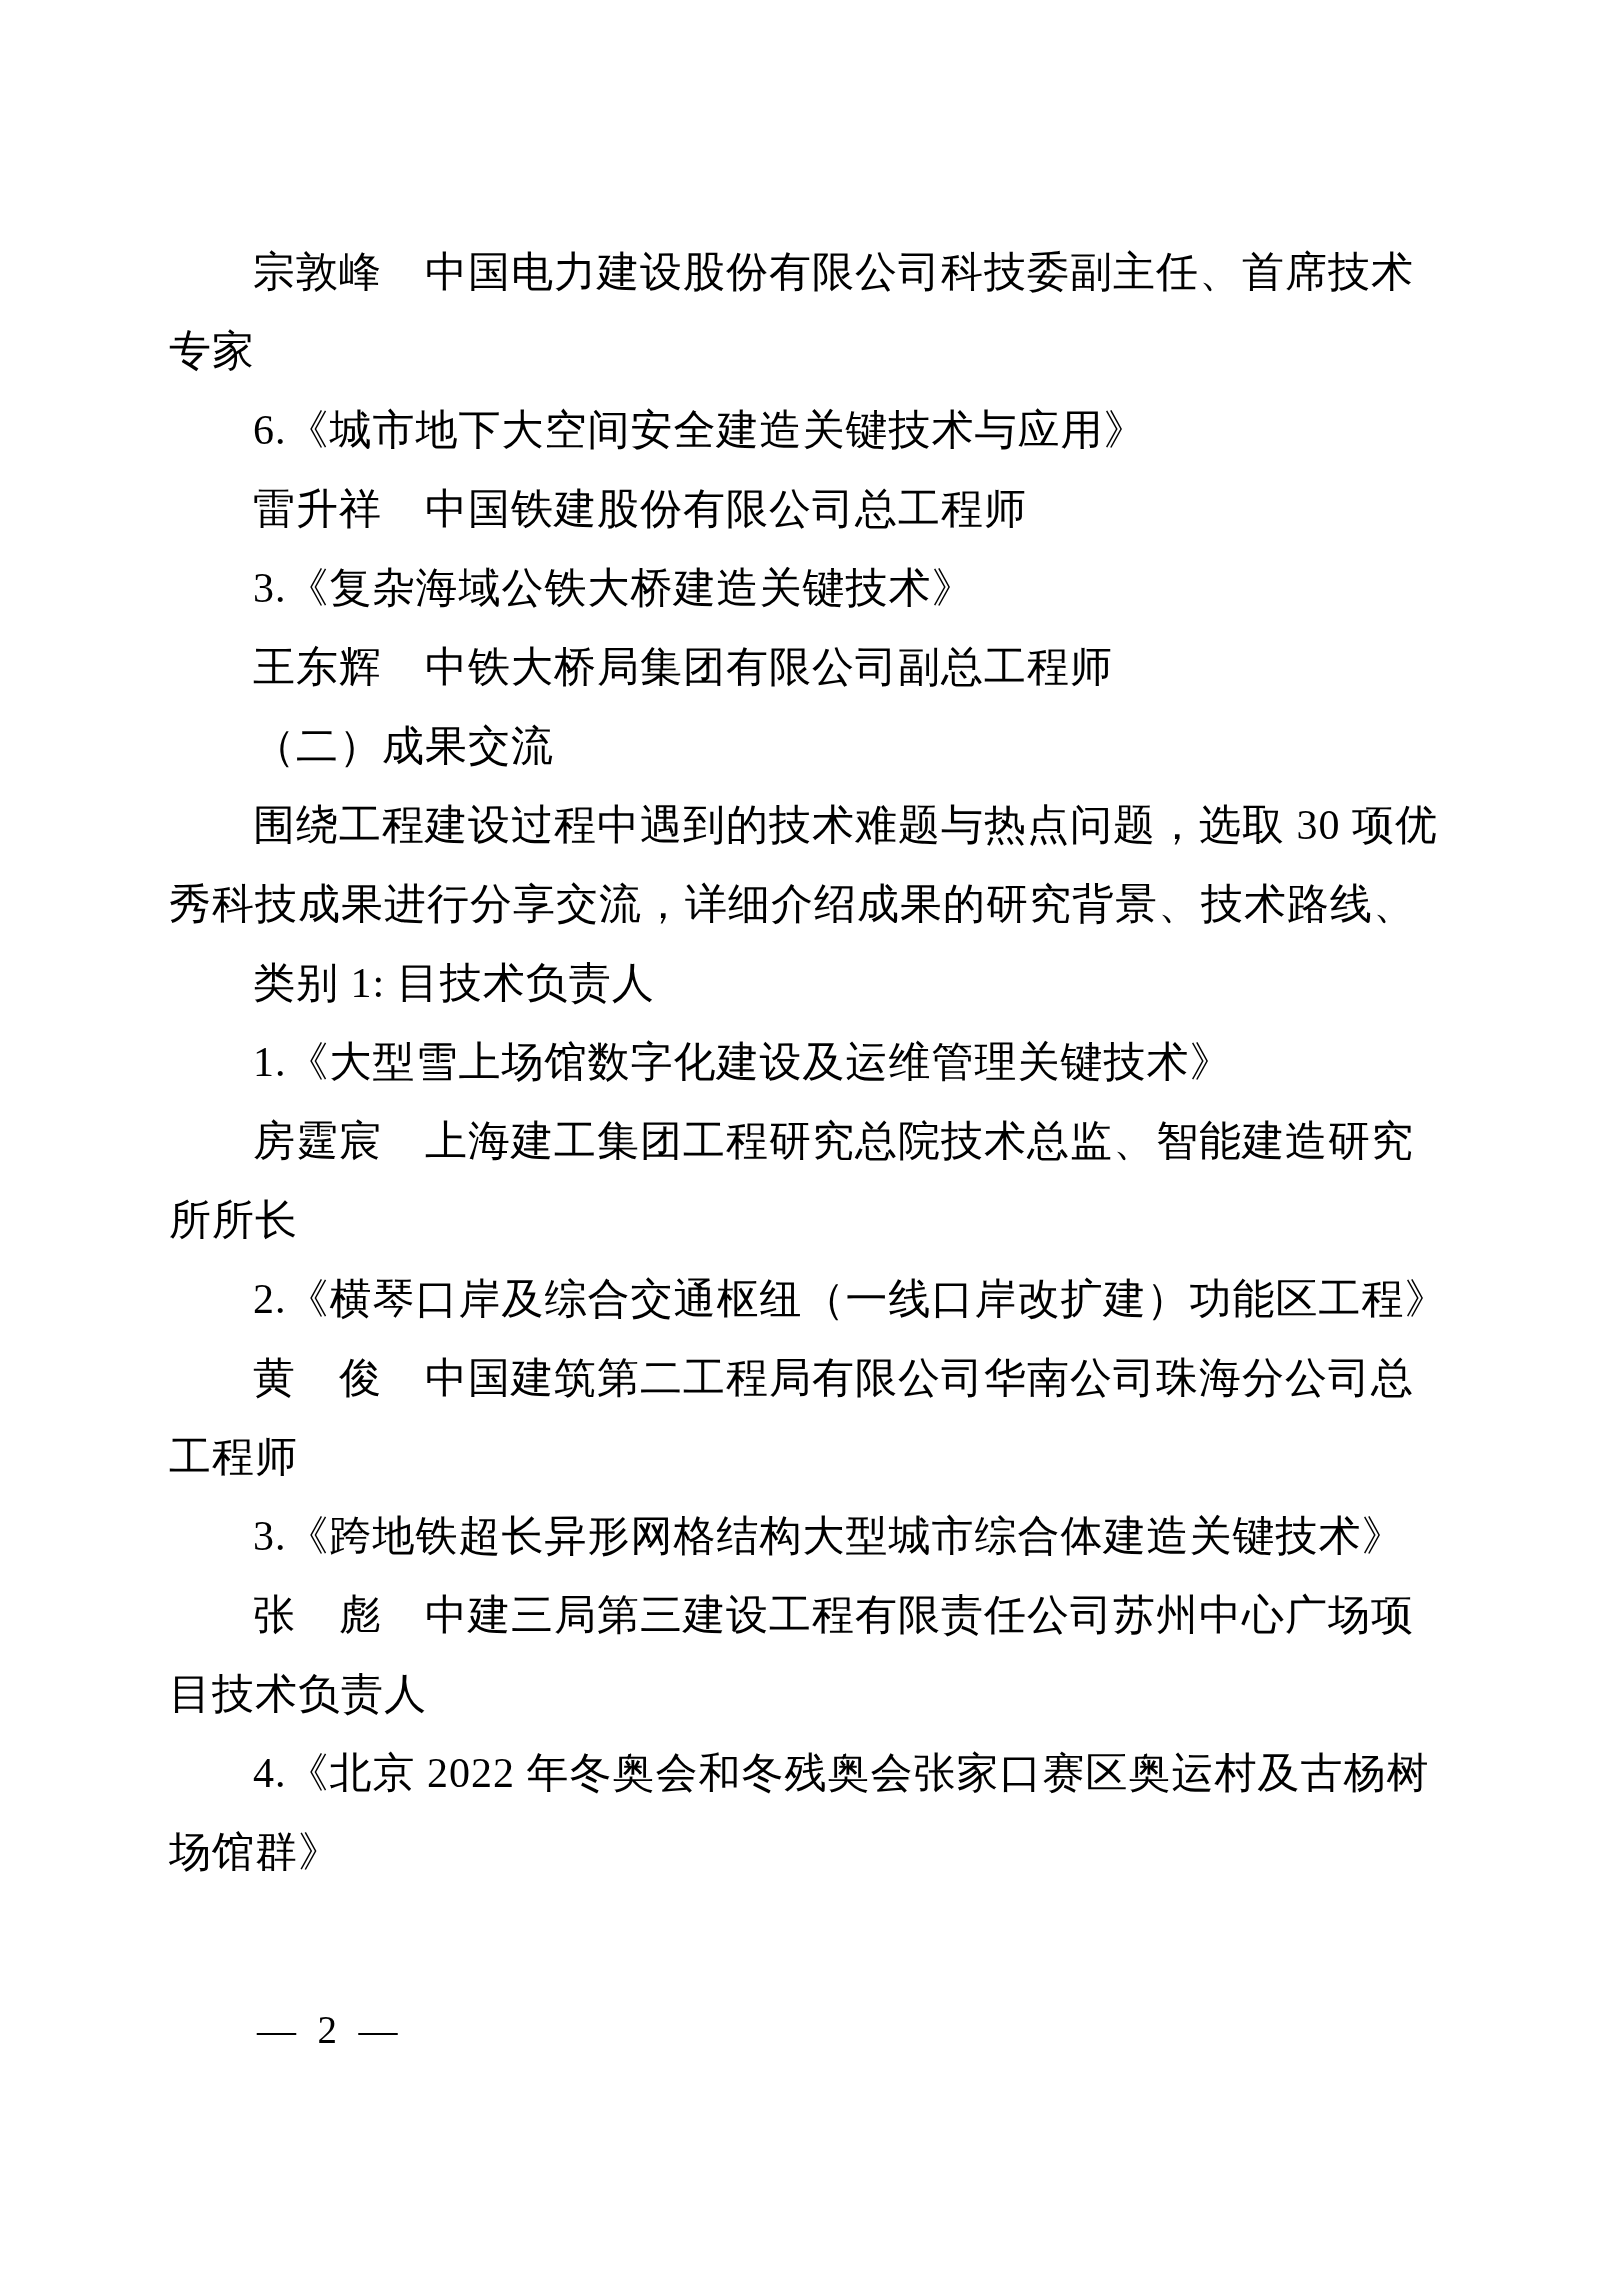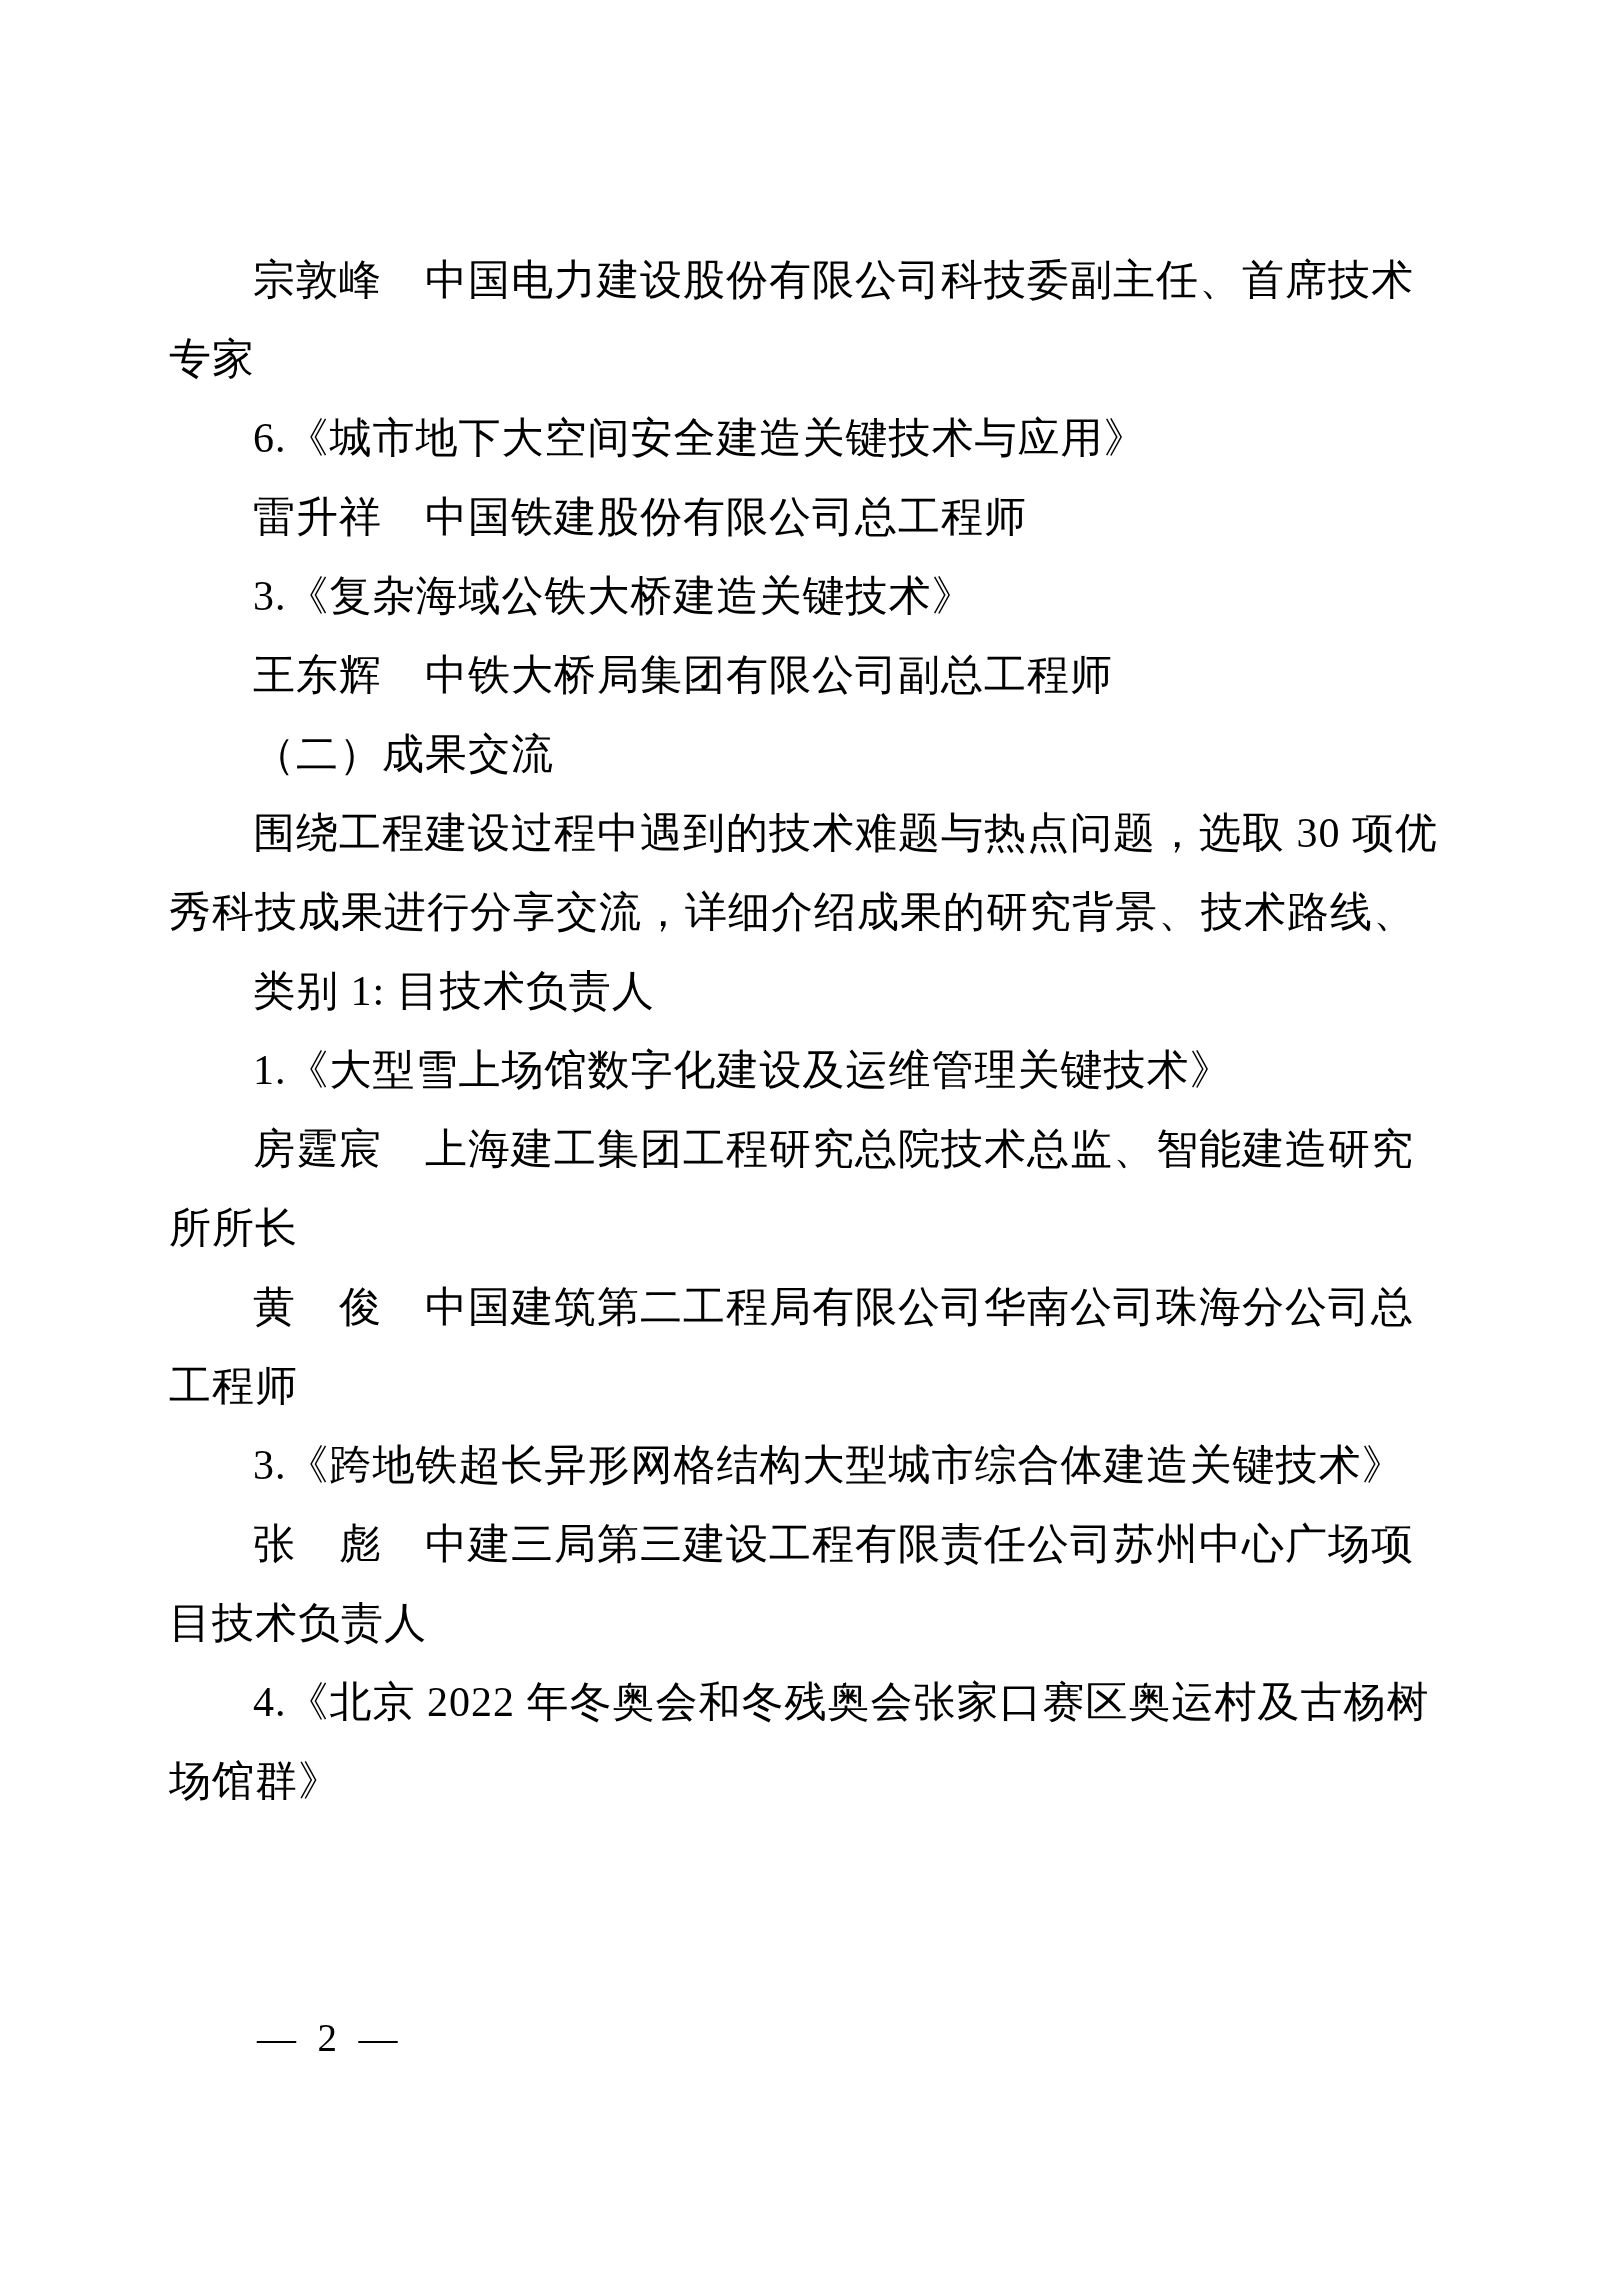--- a/index.html
+++ b/index.html
@@ -10,21 +10,21 @@
   body {
     width: 1621px;
     height: 2293px;
     position: relative;
     font-family: "Liberation Serif", "DejaVu Serif", serif;
     color: #000000;
     overflow: hidden;
   }
   .page {
     position: absolute;
-    left: 0; top: 8px;
+    left: 0; top: 0;
     width: 1621px;
     height: 2126px;
     background: #ffffff;
   }
   .content {
     position: absolute;
     left: 169px;
     top: 233px;
     width: 1245px;
   }
@@ -63,20 +63,21 @@
       <p class="line indent">雷升祥　中国铁建股份有限公司总工程师</p>
       <p class="line indent">3.《复杂海域公铁大桥建造关键技术》</p>
       <p class="line indent">王东辉　中铁大桥局集团有限公司副总工程师</p>
       <p class="line indent bold">（二）成果交流</p>
       <p class="line indent">围绕工程建设过程中遇到的技术难题与热点问题，选取 30 项优</p>
       <p class="line">秀科技成果进行分享交流，详细介绍成果的研究背景、技术路线、</p>
       <p class="line indent bold">类别 1: 目技术负责人</p>
       <p class="line indent">1.《大型雪上场馆数字化建设及运维管理关键技术》</p>
       <p class="line indent">房霆宸　上海建工集团工程研究总院技术总监、智能建造研究</p>
       <p class="line">所所长</p>
+      <p class="line indent">2.《横琴口岸及综合交通枢纽（一线口岸改扩建）功能区工程》</p>
       <p class="line indent">黄　俊　中国建筑第二工程局有限公司华南公司珠海分公司总</p>
       <p class="line">工程师</p>
       <p class="line indent">3.《跨地铁超长异形网格结构大型城市综合体建造关键技术》</p>
       <p class="line indent">张　彪　中建三局第三建设工程有限责任公司苏州中心广场项</p>
       <p class="line">目技术负责人</p>
       <p class="line indent">4.《北京 2022 年冬奥会和冬残奥会张家口赛区奥运村及古杨树</p>
       <p class="line">场馆群》</p>
     </div>
   <div class="footer">— 2 —</div>
 </div>

